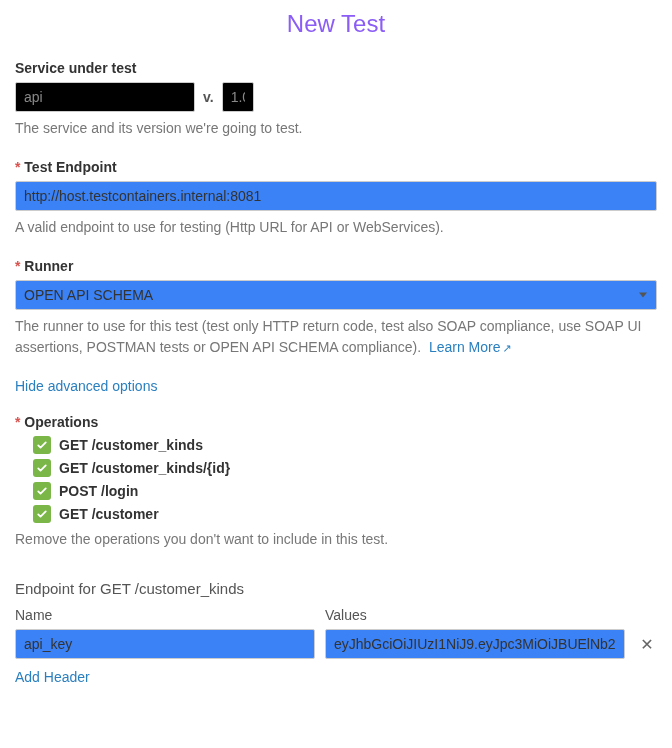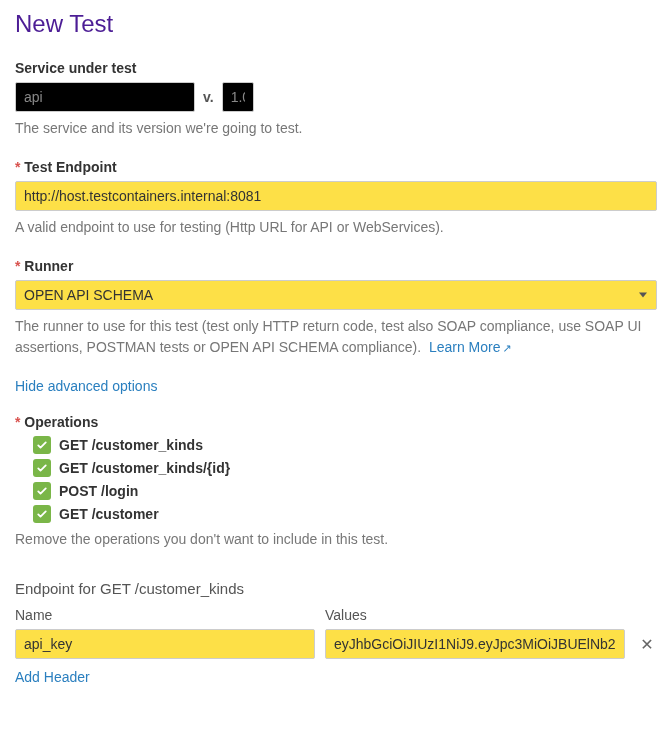--- a/index.html
+++ b/index.html
@@ -8,22 +8,23 @@
     font-family: "Segoe UI", "Helvetica Neue", Arial, sans-serif;
     font-size: 14px;
     color: #333;
     width: 672px;
     padding: 10px 15px 20px 15px;
     background: #fff;
   }
   h1.page-title {
     font-size: 24px;
     font-weight: 400;
-    color: #4c1d95;
+    color: #8b5cf6;
     margin: 0 0 22px 0;
+    text-align: center;
   }
   .field-block { margin-bottom: 20px; }
   .field-label {
     font-weight: 700;
     color: #333;
     margin-bottom: 6px;
     display: block;
   }
   .required::before {
     content: "* ";
@@ -34,21 +35,21 @@
     color: #777;
     margin-top: 6px;
     line-height: 1.5;
   }
   input[type=text], select {
     font-family: inherit;
     font-size: 14px;
     padding: 6px 8px;
     border: 1px solid #ccc;
     border-radius: 2px;
-    background: #fde047;
+    background: #3b82f6;
     color: #333;
   }
   input[type=text]:disabled {
     background: #000000;
     color: #888;
   }
   .full { width: 100%; }
   .row-inline { display: flex; align-items: center; gap: 8px; }
   .svc-input { width: 180px; }
   .v-label { color: #555; font-weight: 600; }

